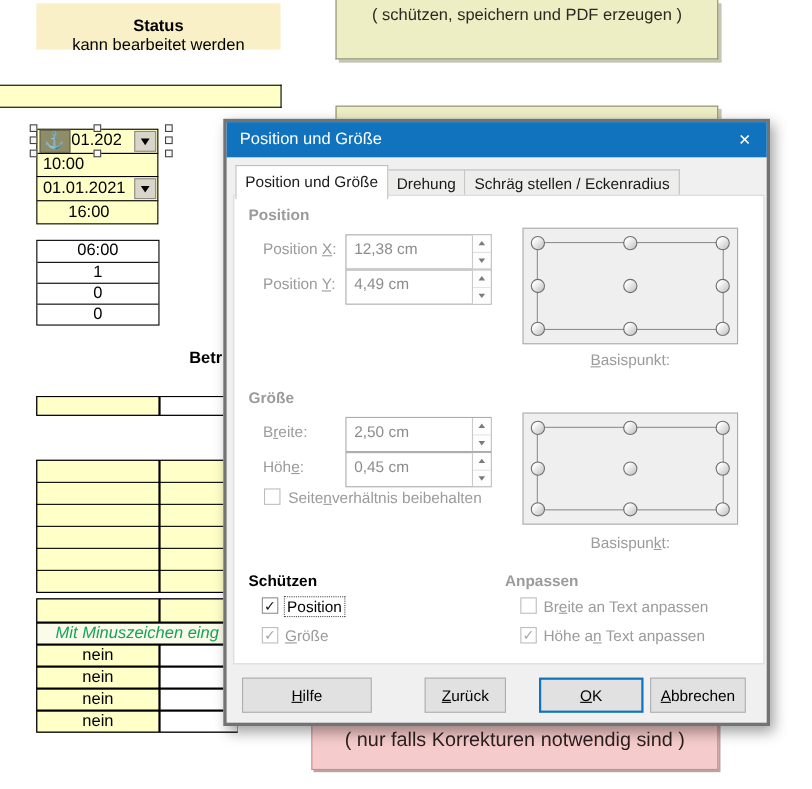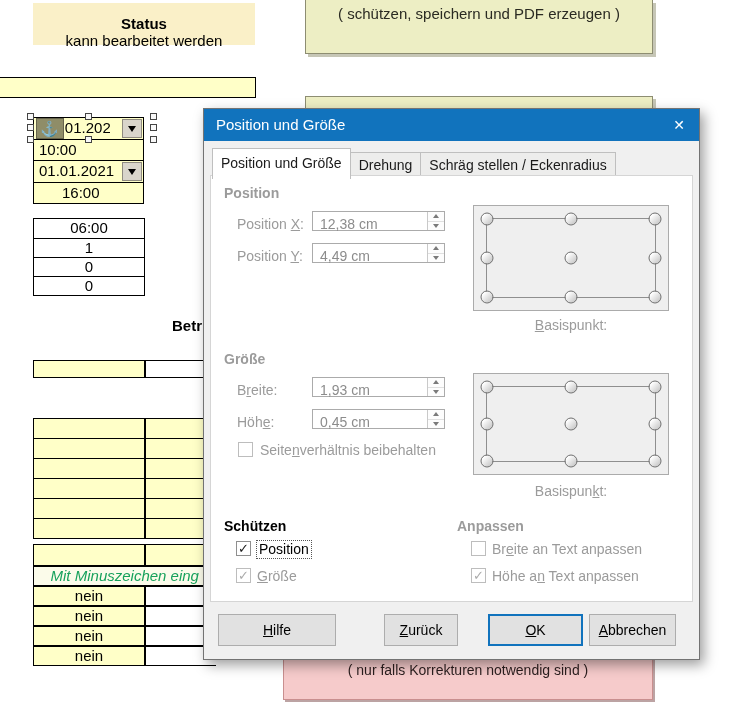--- a/index.html
+++ b/index.html
@@ -35,39 +35,39 @@
   .g-cell { background:#FFFFC8; font-size:15px; line-height:18px; color:#000; }
   .g-white { background:#FFFFFF; }
   .g-note { background:#FBFBEA; color:#17A15C; font-style:italic; text-align:center; font-size:15px; }
   .g-center { text-align:center; }
 
   .row360 { left:33px; top:360px; width:183px; grid-template-columns:110px 70px; grid-auto-rows:16px; }
   .table418 { left:33px; top:418px; width:183px; grid-template-columns:110px 70px; grid-auto-rows:18.5px; }
   .table576 { left:33px; top:544px; width:183px; grid-template-columns:110px 70px; }
   .span2 { grid-column:1 / span 2; }
 
-  .pink-box { left:283px; top:648px; width:370px; height:52px; background:#F6CBCB; border:1px solid #C98F8F; box-shadow:2px 2px 0 #BCA3A3; text-align:center; font-size:14px; color:#2B1E1E; padding-top:13px; z-index:2; }
+  .pink-box { left:283px; top:648px; width:370px; height:52px; background:#F6CBCB; border:1px solid #C98F8F; box-shadow:2px 2px 0 #BCA3A3; text-align:center; font-size:18px; color:#2B1E1E; padding-top:13px; z-index:2; }
 
   
-  .dialog { left:203px; top:108px; width:497px; height:552px; background:#F0F0F0; border:1px solid #737373; box-shadow:4px 5px 12px rgba(0,0,0,.38); z-index:10; font-size:14px; }
+  .dialog { left:203px; top:108px; width:497px; height:552px; background:#F0F0F0; border:3px solid #737373; box-shadow:4px 5px 12px rgba(0,0,0,.38); z-index:10; font-size:14px; }
   .titlebar { position:absolute; left:0; top:0; right:0; height:32px; background:#1173BD; color:#FFF; }
   .title-text { position:absolute; left:12px; top:7px; font-size:15px; }
   .close-btn { position:absolute; right:6px; top:4px; width:28px; height:24px; color:#FFF; font-size:14px; text-align:center; line-height:24px; }
 
   .tabs { position:absolute; left:8px; top:39px; display:flex; align-items:flex-end; }
   .tab { font-size:14px; color:#1A1A1A; border:1px solid #BFBFBF; padding:4px 8px 5px 8px; background:#EDEDEC; white-space:nowrap; }
   .tab.active { background:#FFFFFF; border-bottom:none; padding-top:6px; padding-bottom:8px; position:relative; z-index:2; }
   .tab + .tab { border-left:none; }
 
   .panel { position:absolute; left:6px; top:66px; width:483px; height:427px; background:#FFFFFF; border:1px solid #D5D5D5; }
   .grp-header { position:absolute; font-weight:bold; font-size:14px; color:#9B9B9B; }
   .grp-header.on { color:#000; }
   .dlbl { position:absolute; font-size:14px; color:#9B9B9B; white-space:nowrap; }
 
-  .spinfield { position:absolute; width:133px; height:20px; background:#FFF; border:1px solid #ABABAB; display:flex; }
+  .spinfield { position:absolute; width:133px; height:32px; background:#FFF; border:1px solid #ABABAB; display:flex; }
   .spinval { flex:1; font-size:14px; color:#8C8C8C; padding:4px 0 0 7px; }
   .spinner { width:17px; border-left:1px solid #C9C9C9; display:flex; flex-direction:column; }
   .spin-half { flex:1; display:flex; align-items:center; justify-content:center; background:#FDFDFD; }
   .spin-half:first-child { border-bottom:1px solid #E0E0E0; }
   .tri-up-s { width:0;height:0;border-left:3.5px solid transparent;border-right:3.5px solid transparent;border-bottom:4.5px solid #7A7A7A; }
   .tri-dn-s { width:0;height:0;border-left:3.5px solid transparent;border-right:3.5px solid transparent;border-top:4.5px solid #7A7A7A; }
 
   .bp { position:absolute; background:#EFEFEF; border:1px solid #ABABAB; }
   .bp-line { position:absolute; left:12px; top:12px; right:12px; bottom:12px; border:1px solid #8F8F8F; }
   .bph { position:absolute; width:13px; height:13px; border-radius:50%; border:1px solid #6F6F6F; background:linear-gradient(135deg,#FEFEFE 20%,#C7C7C7 90%); transform:translate(-50%,-50%); }
@@ -234,21 +234,21 @@
             <span class="bph p-bc"></span>
             <span class="bph p-br"></span>
         </div>
       </div>
       <div class="dlbl" style="left:262px;top:141px;width:196px;text-align:center;"><span></span><span class="mn">B</span><span>asispunkt:</span></div>
 
       <div class="grp-header" style="left:13px;top:175px;">Größe</div>
 
       <div class="dlbl" style="left:26px;top:206px;"><span>B</span><span class="mn">r</span><span>eite:</span></div>
       <div class="spinfield" style="left:101px;top:201px;">
-        <span class="spinval">1,93 cm</span>
+        <span class="spinval">2,50 cm</span>
         <span class="spinner">
             <span class="spin-half">
               <i class="tri-up-s"></i>
             </span>
             <span class="spin-half">
               <i class="tri-dn-s"></i>
             </span>
           </span>
       </div>
 

